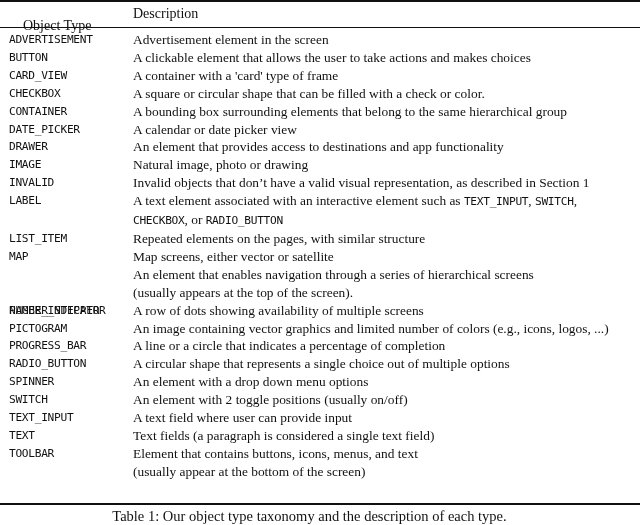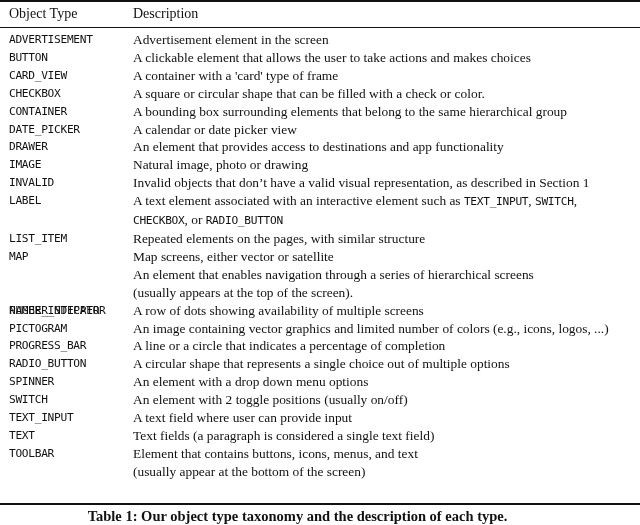--- a/index.html
+++ b/index.html
@@ -2,28 +2,28 @@
 <html><head>
 <meta charset="utf-8">
 <style>
   html, body { margin:0; padding:0; background:#ffffff; }
   body { width:640px; height:525px; overflow:hidden; position:relative; color:#111; }
   .table { position:absolute; left:0; top:0; width:640px; }
   .rule-top { position:absolute; left:0; top:0; width:640px; height:2px; background:#111; }
   .rule-mid { position:absolute; left:0; top:27px; width:640px; height:1px; background:#111; }
   .rule-bot { position:absolute; left:0; top:503px; width:640px; height:2px; background:#111; }
   .hdr { position:absolute; top:5px; font-family:"Liberation Serif", serif; font-size:14px; line-height:18px; }
-  .hdr.c1 { left:9px; }
+  .hdr.c1 { left:23px;margin-top:12px; }
   .hdr.c2 { left:133px; }
   .rows { position:absolute; left:0; top:31px; width:640px; }
   .row { position:relative; width:640px; }
   .type { position:absolute; left:9px; top:0; font-family:"DejaVu Sans Mono", monospace; font-size:11.2px; line-height:17.9px; letter-spacing:-0.3px; }
   .desc { margin-left:133px; font-family:"Liberation Serif", serif; font-size:13.4px; line-height:17.9px; white-space:nowrap; }
   .desc .mono { font-family:"DejaVu Sans Mono", monospace; font-size:11.2px; letter-spacing:-0.3px; }
-  .caption { position:absolute; left:0; top:507px; width:595px; text-align:center; font-family:"Liberation Serif", serif; font-weight:bold; font-size:14.5px; line-height:18px; }
+  .caption { position:absolute; left:0; top:507px; width:595px; text-align:center; font-family:"Liberation Serif", serif; font-weight:normal; font-size:14.5px; line-height:18px;padding-left:12px; }
 </style>
 </head>
 <body>
 
 <div class="table">
   <div class="rule-top"></div>
   <div class="hdr c1">Object Type</div>
   <div class="hdr c2">Description</div>
   <div class="rule-mid"></div>
   <div class="rows" id="rows">

